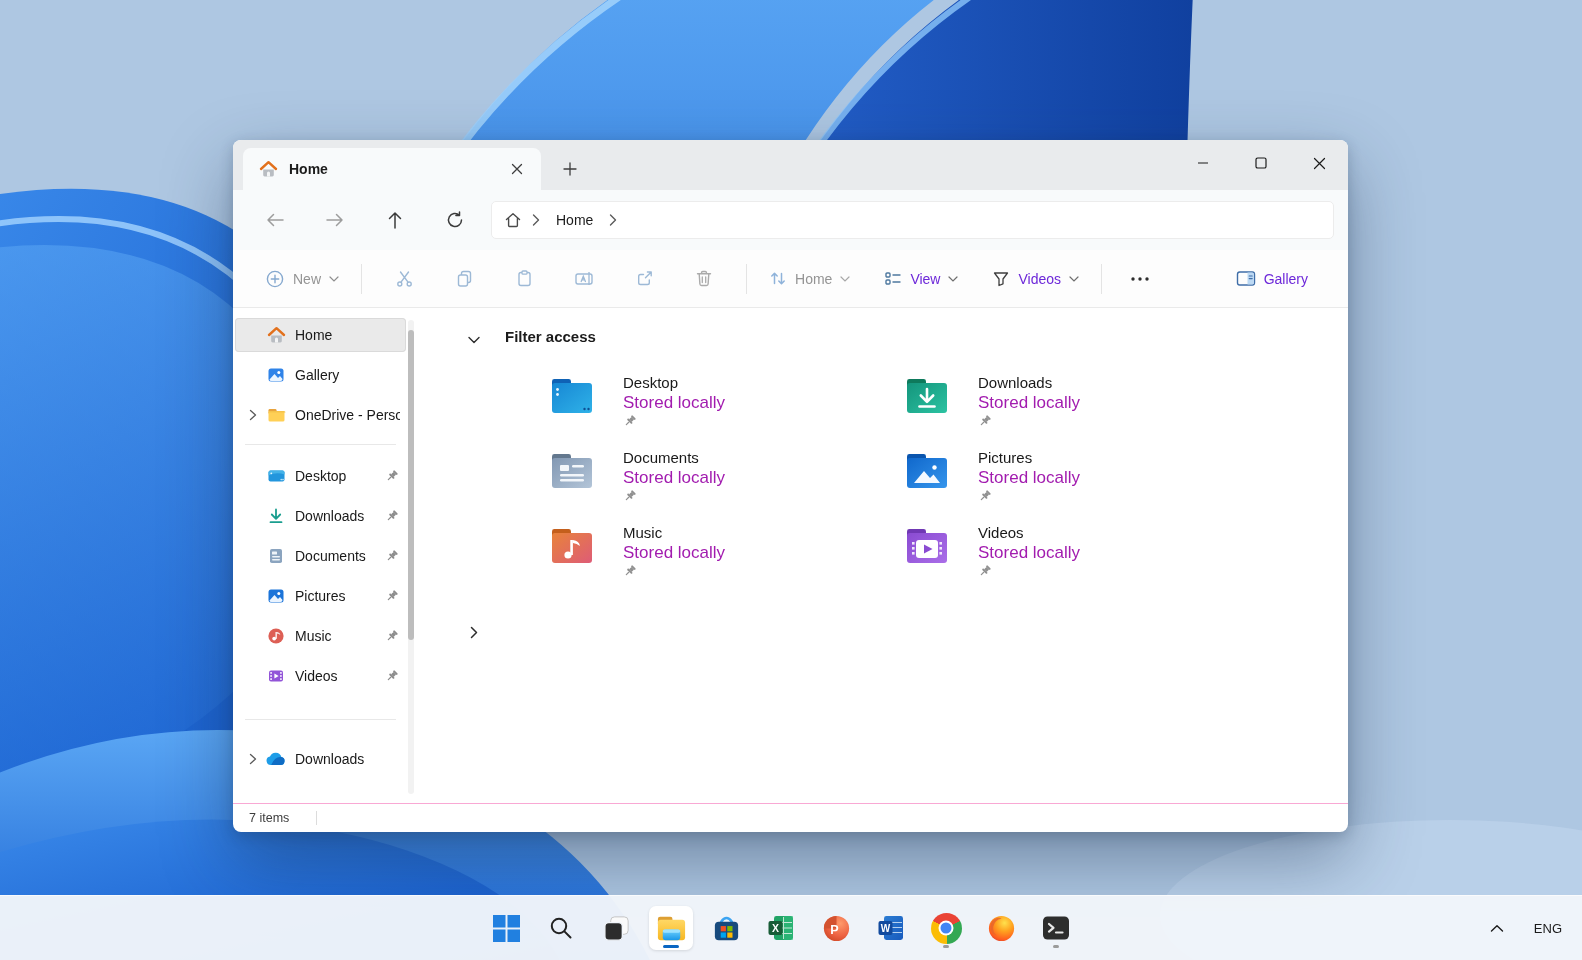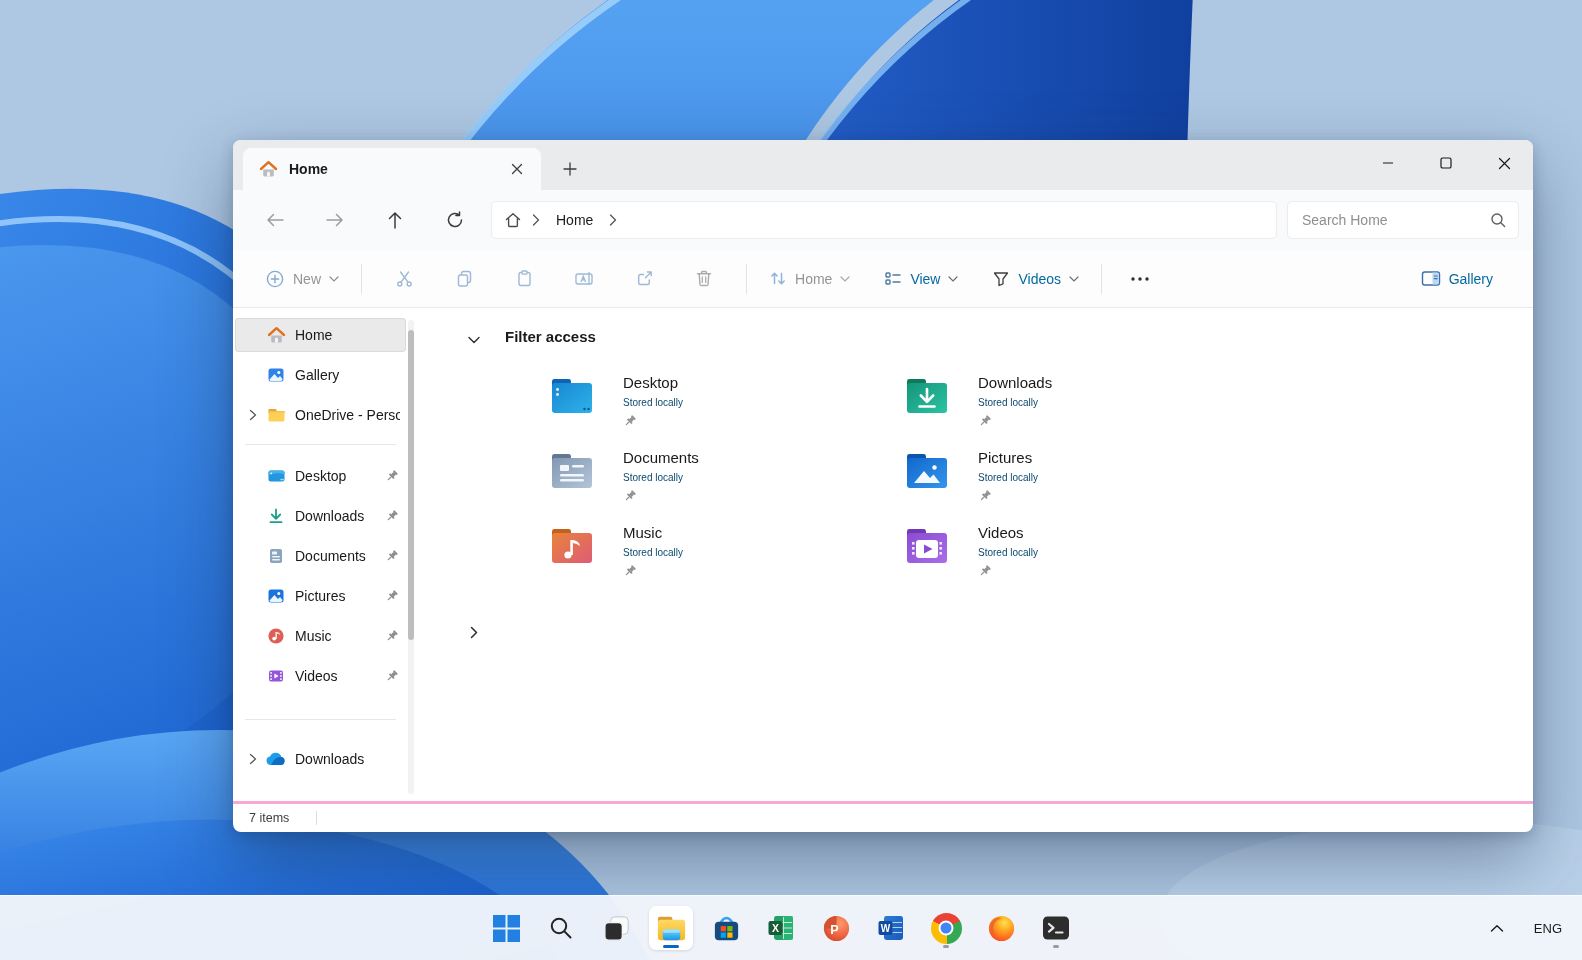--- a/index.html
+++ b/index.html
@@ -1,21 +1,21 @@
 <!DOCTYPE html>
 <html><head>
 <meta charset="utf-8">
 <style>
   html,body{margin:0;padding:0;background:#6f87a0;}
   .stage{position:relative;width:1582px;height:960px;overflow:hidden;
          font-family:"Liberation Sans",sans-serif;background:#aec7e2;-webkit-font-smoothing:antialiased;}
   .wallpaper{position:absolute;inset:0;z-index:0;}
 
   
-  .window{position:absolute;left:233px;top:140px;width:1300px;height:692px;z-index:2;
+  .window{position:absolute;left:233px;top:140px;width:1115px;height:692px;z-index:2;
           border-radius:8px;overflow:hidden;display:flex;flex-direction:column;
           background:#ffffff;box-shadow:0 28px 70px rgba(20,40,70,.40),0 4px 14px rgba(20,40,70,.22);}
   .tabstrip{height:50px;flex:none;background:#e9ebed;position:relative;}
   .tab{position:absolute;left:10px;top:8px;width:298px;height:42px;background:#f8fafb;
        border-radius:8px 8px 0 0;display:flex;align-items:center;padding:0 10px 0 16px;box-sizing:border-box;}
   .tab-title{font-size:14px;font-weight:700;color:#1b1b1b;margin-left:11px;flex:1;}
   .iconbtn{display:flex;align-items:center;justify-content:center;border-radius:5px;}
   .tab-close{width:28px;height:28px;}
   .newtab{position:absolute;left:322px;top:14px;width:30px;height:30px;}
   .wincontrols{position:absolute;right:0;top:0;height:50px;display:flex;}
@@ -28,21 +28,21 @@
   .crumb{font-size:14px;color:#1b1b1b;margin:0 6px;}
   .searchbox{width:232px;height:38px;background:#ffffff;border:1px solid #ececec;border-radius:5px;
              display:flex;align-items:center;margin-left:10px;padding:0 12px;box-sizing:border-box;}
   .searchbox input{border:none;outline:none;flex:1;font-size:14px;color:#333;background:transparent;
                    font-family:"Liberation Sans",sans-serif;}
   .searchbox input::placeholder{color:#8f8f8f;}
 
   .toolbar{height:58px;flex:none;background:#fdfdfd;border-bottom:1px solid #eaeaea;
            display:flex;align-items:center;padding:0 30px 0 22px;box-sizing:border-box;}
   .tbgroup{display:flex;align-items:center;gap:8px;padding:6px 10px;border-radius:5px;}
-  .tbtext{font-size:14px;color:#0369a1;}
+  .tbtext{font-size:14px;color:#6d28d9;}
   .tbtext.muted{color:#949494;}
   .tbicon{width:46px;height:38px;display:flex;align-items:center;justify-content:center;margin:0 7px;border-radius:5px;}
   .tbsep{width:1px;height:30px;background:#e4e4e4;margin:0 12px;flex:none;}
   .spacer{flex:1;}
 
   .wbody{flex:1;display:flex;min-height:0;background:#fff;}
   .sidebar{width:187px;flex:none;position:relative;padding-top:10px;box-sizing:border-box;}
   .side-item{display:flex;align-items:center;height:34px;margin:0 14px 6px 2px;padding:0 6px 0 10px;
              border-radius:4px;position:relative;}
   .side-item.selected{background:#eaeaea;box-shadow:inset 0 0 0 1px #dadada;}
@@ -56,29 +56,29 @@
   .side-thumb{position:absolute;left:0;top:10px;width:6px;height:310px;background:#bdbdbd;border-radius:3px;}
 
   .content{flex:1;position:relative;background:#fff;}
   .qa-head{position:absolute;left:85px;top:20px;font-size:15px;font-weight:700;color:#1b1b1b;}
   .qa-chevron{position:absolute;left:44px;top:22px;width:20px;height:20px;display:flex;align-items:center;justify-content:center;}
   .qa-grid{position:absolute;left:128px;top:64px;display:grid;grid-template-columns:355px 355px;row-gap:22px;}
   .fcell{display:flex;gap:27px;height:53px;}
   .fic{width:48px;height:48px;flex:none;}
   .ftxt{display:flex;flex-direction:column;padding-top:1px;}
   .fname{font-size:15px;color:#191919;line-height:20px;}
-  .fstatus{font-size:10px;color:#0c4a6e;line-height:19px;}
+  .fstatus{font-size:17px;color:#a21caf;line-height:19px;}
   .fpin{margin-top:2px;height:14px;display:flex;}
   .pill-chevron{position:absolute;left:44px;top:314px;width:20px;height:20px;display:flex;align-items:center;justify-content:center;}
   .pills{position:absolute;left:80px;top:305px;display:flex;gap:10px;}
   .pill{height:38px;border-radius:19px;display:flex;align-items:center;gap:10px;padding:0 21px;font-size:15px;}
   .pill.active{background:#0b66c3;color:#ffffff;}
   .pill.plain{background:#f3f4f5;color:#1b1b1b;}
 
-  .statusbar{height:28px;flex:none;display:flex;align-items:center;padding-left:16px;border-top:3px solid #f9a8d4;gap:13px;}
+  .statusbar{height:28px;flex:none;display:flex;align-items:center;padding-left:16px;border-top:1px solid #f9a8d4;gap:13px;}
   .statustext{font-size:12.5px;color:#3d3d3d;}
   .statussep{width:1px;height:14px;background:#dcdcdc;margin-left:14px;}
 
   
   .taskbar{position:absolute;left:0;bottom:0;width:100%;height:64px;z-index:4;
            background:rgba(241,245,250,.97);border-top:1px solid rgba(255,255,255,.65);}
   .tb-apps{position:absolute;left:484px;top:0;height:64px;display:flex;align-items:center;gap:11px;}
   .tb-btn{width:44px;height:44px;border-radius:7px;display:flex;align-items:center;justify-content:center;position:relative;}
   .tb-btn.active{background:#ffffff;box-shadow:0 1px 3px rgba(0,0,0,.12);}
   .ind{position:absolute;bottom:2px;left:50%;transform:translateX(-50%);height:3px;border-radius:2px;}
@@ -192,27 +192,20 @@
           <path d="M2.5 8.5 L9 2.8 L15.5 8.5 M4.6 7.6 V14.6 q0 .9.9.9 h7 q.9 0 .9-.9 V7.6" fill="none" stroke="#4a4a4a" stroke-width="1.4" stroke-linecap="round" stroke-linejoin="round"></path>
         </svg>
         <svg width="8" height="12" viewBox="0 0 8 12" style="margin:0 10px;">
             <path d="M1.5 1 L6.5 6 L1.5 11" fill="none" stroke="#5a5a5a" stroke-width="1.4" stroke-linecap="round" stroke-linejoin="round"></path>
           </svg>
         <span class="crumb">Home</span>
         <svg width="8" height="12" viewBox="0 0 8 12" style="margin:0 10px;">
             <path d="M1.5 1 L6.5 6 L1.5 11" fill="none" stroke="#5a5a5a" stroke-width="1.4" stroke-linecap="round" stroke-linejoin="round"></path>
           </svg>
       </div>
-      <div class="searchbox">
-        <input type="text" placeholder="Search Home" style="">
-        <svg width="16" height="16" viewBox="0 0 16 16">
-            <circle cx="7" cy="7" r="5" fill="none" stroke="#5f5f5f" stroke-width="1.4"></circle>
-            <path d="M10.8 10.8 L14.6 14.6" stroke="#5f5f5f" stroke-width="1.4" stroke-linecap="round"></path>
-          </svg>
-      </div>
     </div>
 
     <div class="toolbar">
       <div class="tbgroup">
         <svg width="20" height="20" viewBox="0 0 20 20">
             <circle cx="10" cy="10" r="7.6" fill="none" stroke="#86a9cf" stroke-width="1.4"></circle>
             <path d="M10 6.3 V13.7 M6.3 10 H13.7" stroke="#86a9cf" stroke-width="1.4" stroke-linecap="round"></path>
           </svg>
         <span class="tbtext muted">New</span>
         <svg width="10" height="6" viewBox="0 0 10 6">

